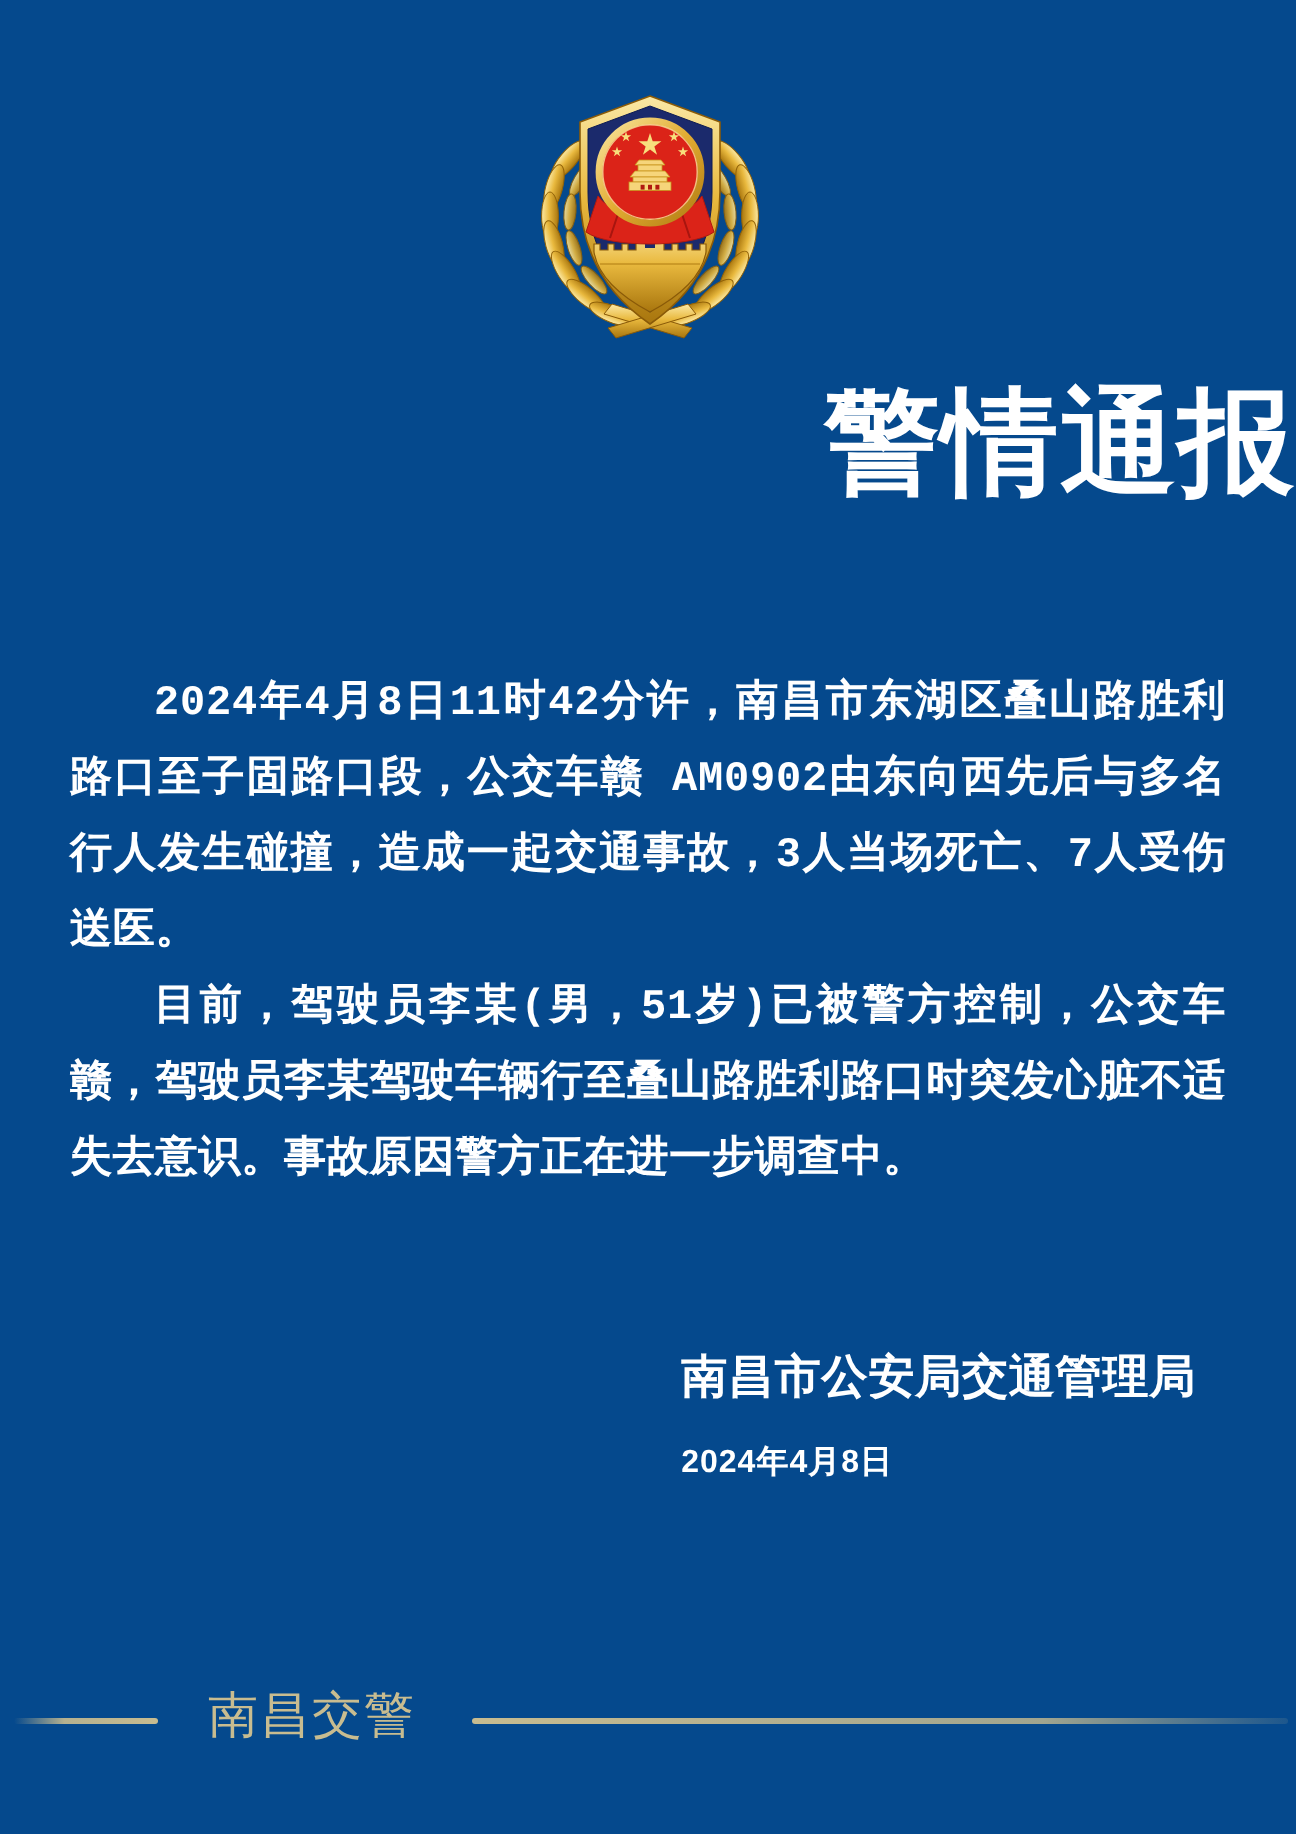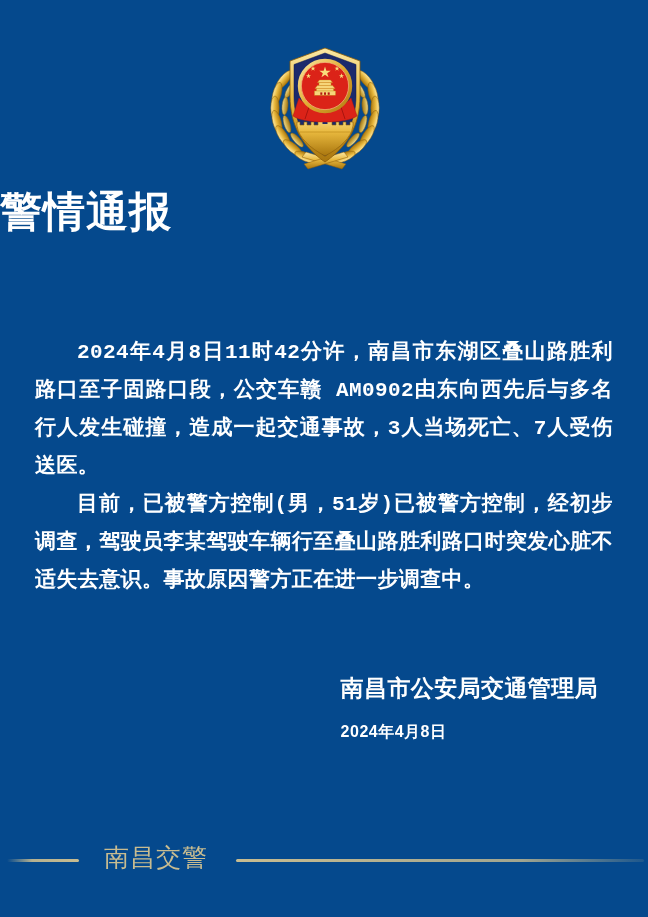--- a/index.html
+++ b/index.html
@@ -16,24 +16,24 @@
     width:648px;height:917px;
     background:var(--background);
     overflow:hidden;
     font-family:"Liberation Sans",sans-serif;
   }
   .emblem{
     position:absolute;left:263px;top:44px;width:124px;height:126px;
   }
   .emblem svg{width:100%;height:100%;display:block;}
   .title{
-    position:absolute;left:0;top:180px;width:100%;margin:0;
-    text-align:left;
+    position:absolute;left:0;top:190px;width:100%;margin:0;
+    text-align:right;
     font-family:"Liberation Serif",serif;
-    font-size:42px;line-height:64px;font-weight:700;
+    font-size:58px;line-height:64px;font-weight:700;
     letter-spacing:1px;
     color:var(--text-color);
   }
   .body-text{
     position:absolute;left:35px;top:334px;width:578px;
     color:var(--text-color);
     font-size:21px;line-height:38px;font-weight:700;
     letter-spacing:0.4px;
     text-align:justify;
     font-family:Liberation Mono, monospace;
@@ -155,21 +155,21 @@
         <rect x="60" y="48.4" width="2" height="2.4"></rect>
         <rect x="63.7" y="48.4" width="2" height="2.4"></rect>
       </g>
     </svg>
   </div>
 
   <h1 class="title">警情通报</h1>
 
   <div class="body-text">
     <p>2024年4月8日11时42分许，南昌市东湖区叠山路胜利路口至子固路口段，公交车赣 AM0902由东向西先后与多名行人发生碰撞，造成一起交通事故，3人当场死亡、7人受伤送医。</p>
-    <p>目前，已被警方控制(男，51岁)已被警方控制，经初步调查，驾驶员李某驾驶车辆行至叠山路胜利路口时突发心脏不适失去意识。事故原因警方正在进一步调查中。</p>
+    <p>目前，驾驶员李某(男，51岁)已被警方控制，公交车赣，驾驶员李某驾驶车辆行至叠山路胜利路口时突发心脏不适失去意识。事故原因警方正在进一步调查中。</p>
   </div>
 
   <div class="signature">
     <div class="issuer">南昌市公安局交通管理局</div>
     <div class="issue-date">2024年4月8日</div>
   </div>
 
   <div class="footer">
     <span class="footer-line left"></span>
     <span class="footer-label">南昌交警</span>

